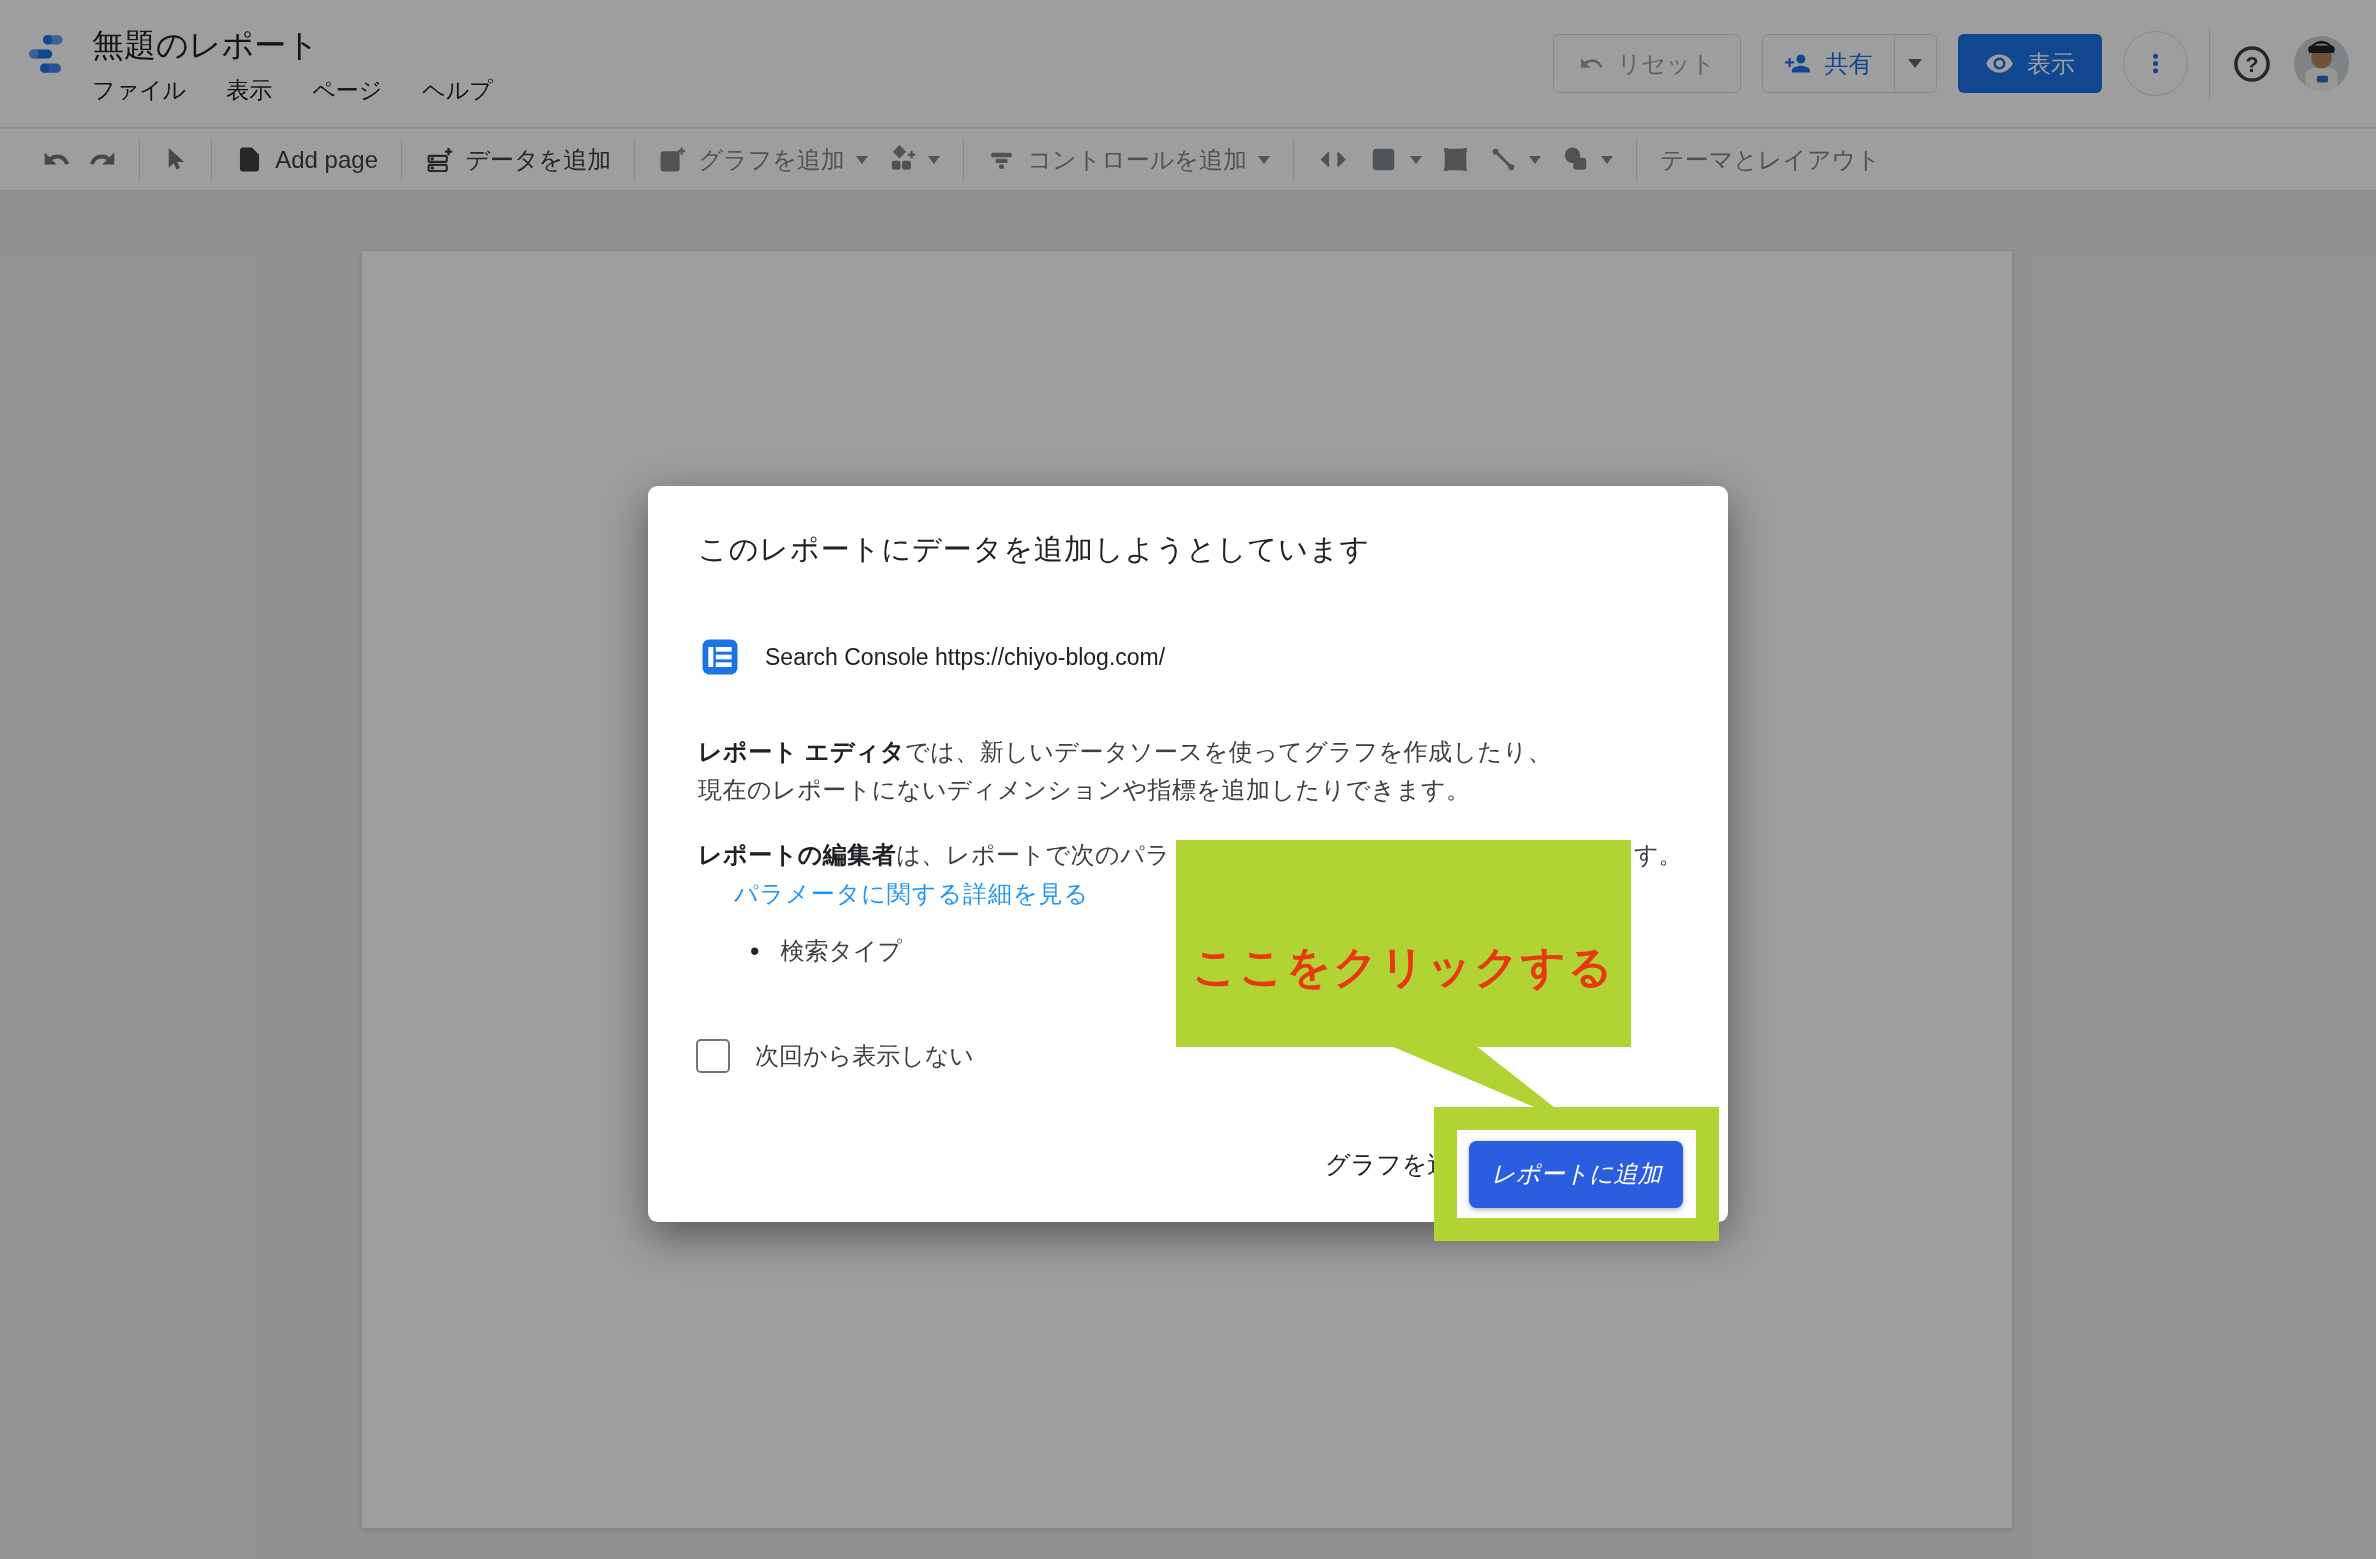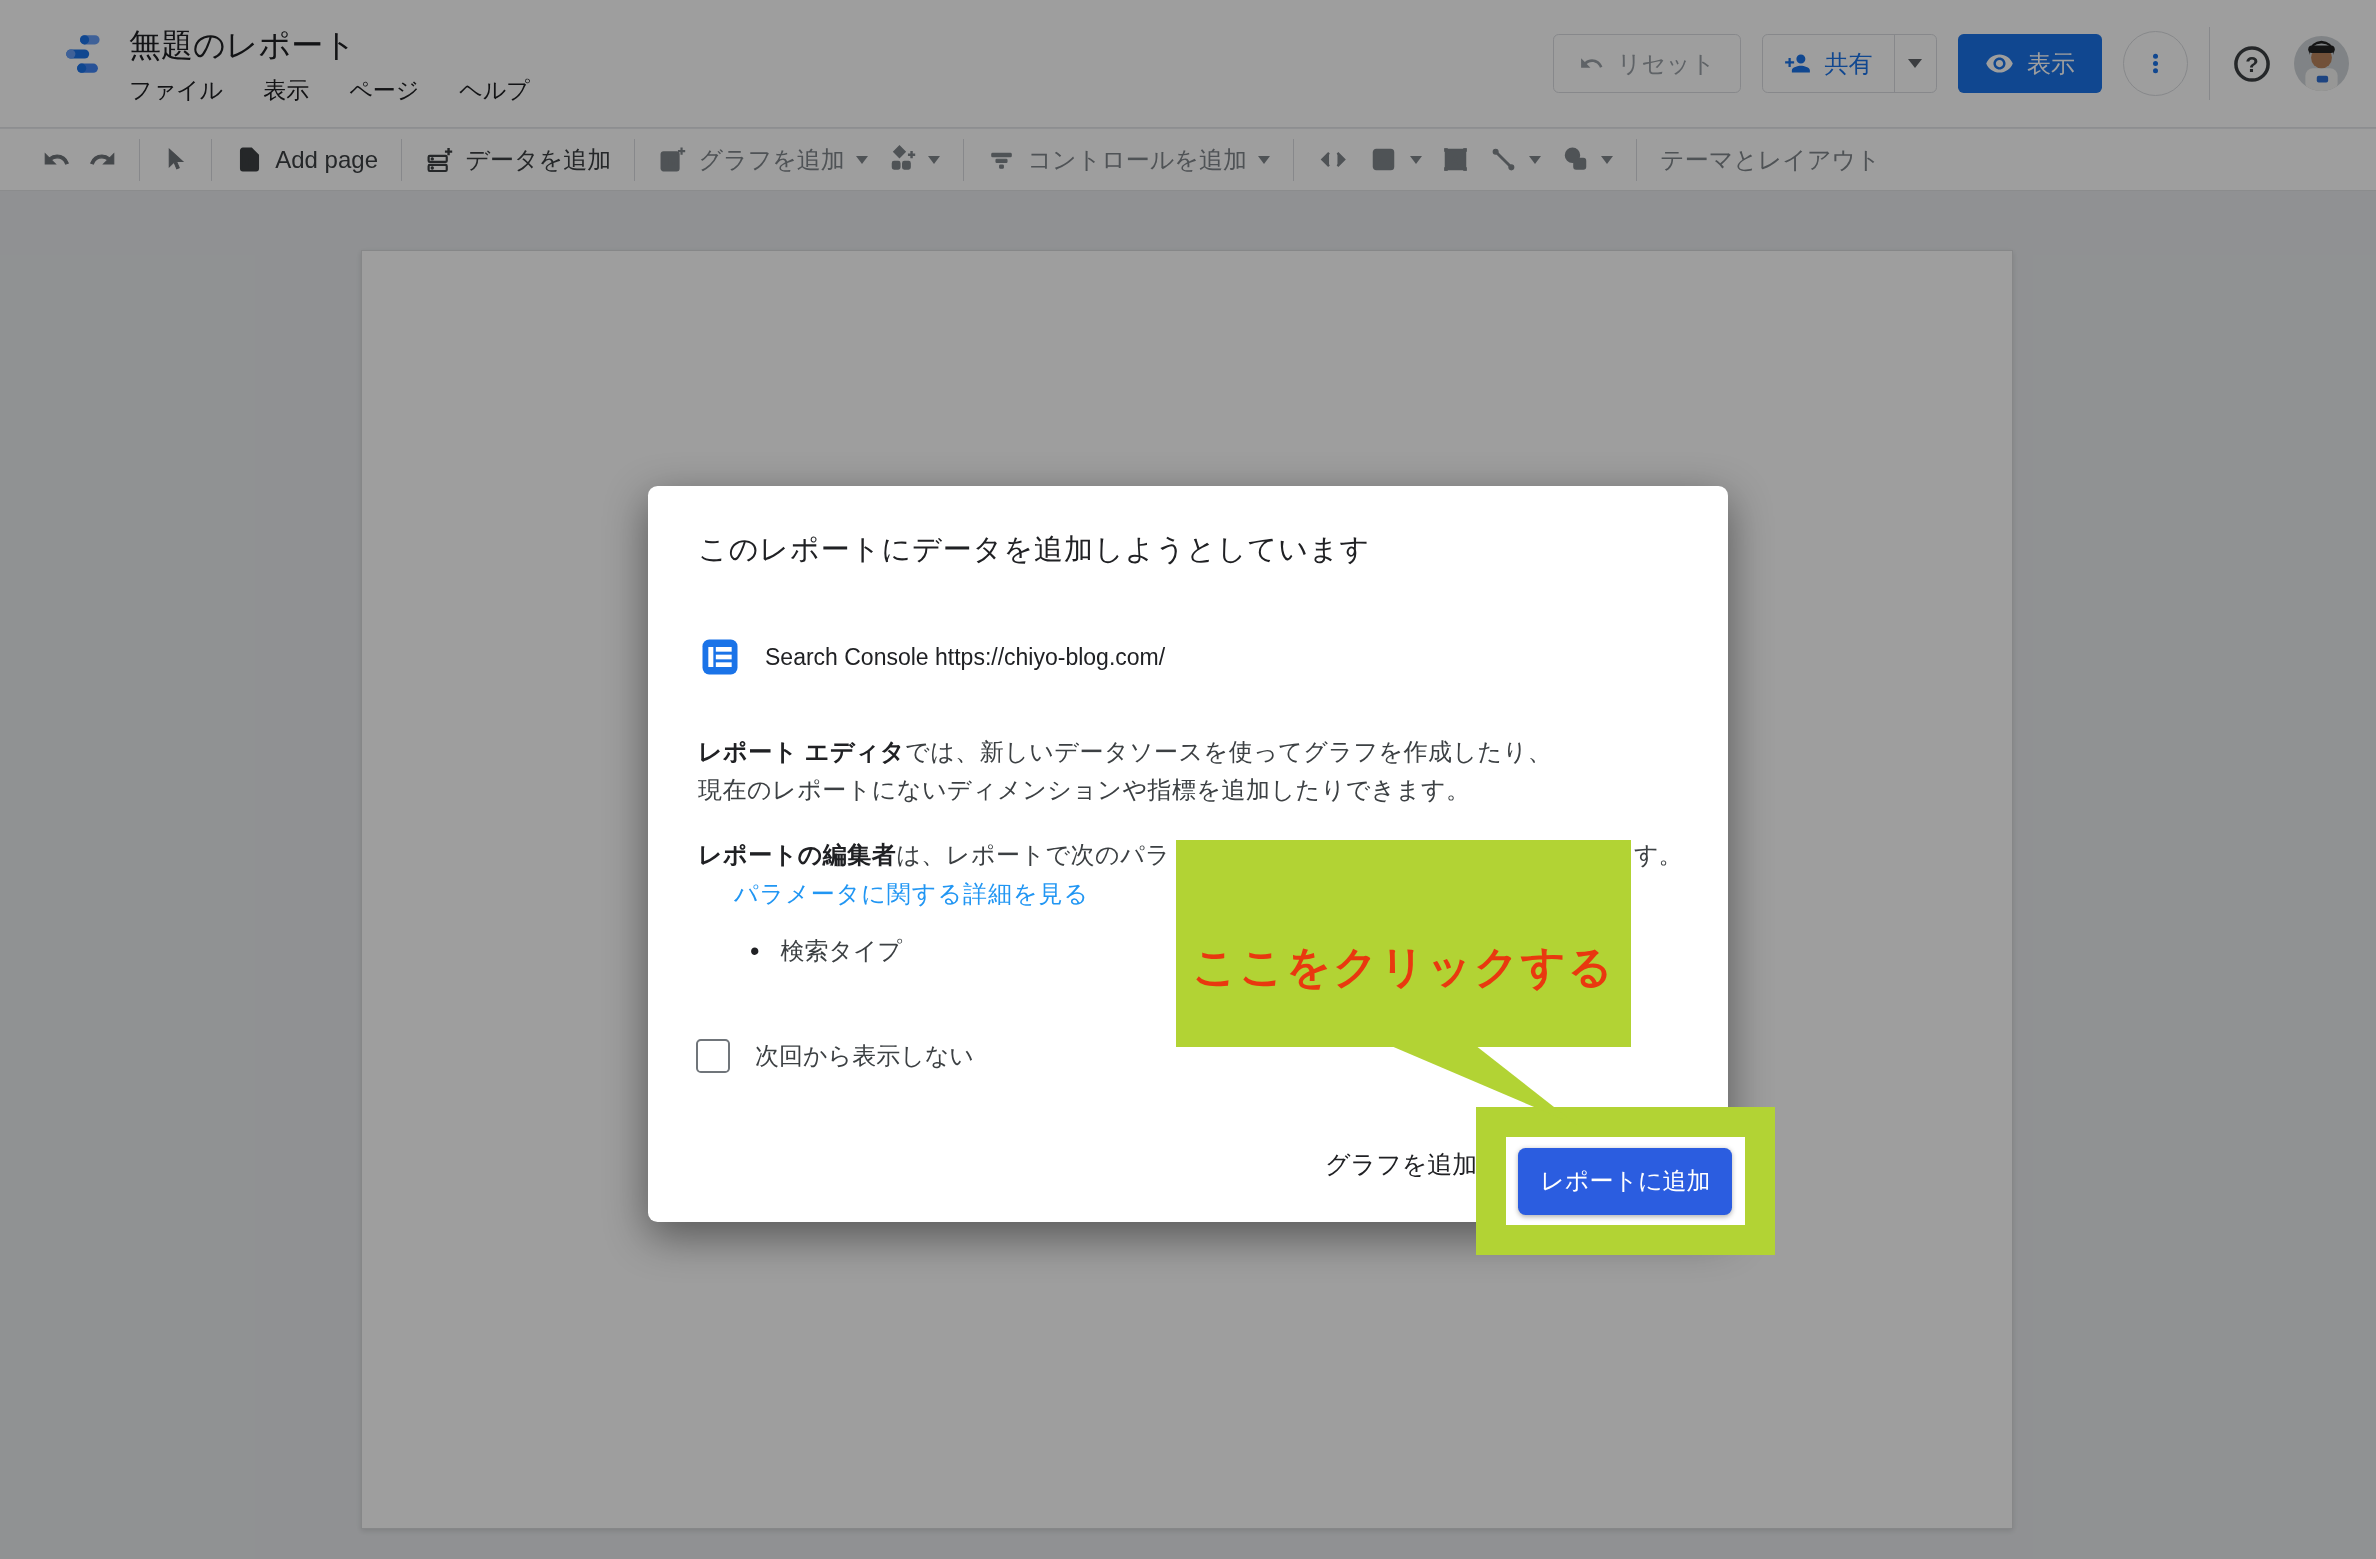--- a/index.html
+++ b/index.html
@@ -7,21 +7,21 @@
     --annotation-green:#b2d334; --annotation-red:#e9380f; --scrim:rgba(0,0,0,0.38);
     --border:#dadce0; --text-dark:#202124; --text-body:#3c4043; --text-muted:#80868b; --text-disabled:#9aa0a6;
   }
   *{box-sizing:border-box; margin:0; padding:0;}
   html,body{width:2376px; height:1559px;}
   body{font-family:"Liberation Sans","DejaVu Sans",sans-serif; background:#fff;}
   .app{position:relative; width:2376px; height:1559px; overflow:hidden; background:#e9ebee;}
 
   
   .app-header{position:absolute; left:0; top:0; width:100%; height:128px; background:#fff;
-    display:flex; align-items:center; justify-content:space-between; border-bottom:1px solid #e4e6e8;padding-left:37px;}
+    display:flex; align-items:center; justify-content:space-between; border-bottom:1px solid #e4e6e8;}
   .hdr-left{display:flex; align-items:flex-start; padding-left:23px; gap:19px;}
   .logo{width:50px; height:50px; margin-top:7.6px;}
   .title-block{display:flex; flex-direction:column;}
   .report-title{font-size:32px; color:var(--text-dark); line-height:48px;}
   .menubar{display:flex; gap:40px; margin-top:5.7px;}
   .menubar button{background:none; border:none; font:inherit; font-size:23px; color:var(--text-dark); cursor:pointer;}
   .hdr-right{display:flex; align-items:center; gap:21px; padding-right:27px;margin-left:44px;}
   button.hbtn{display:flex; align-items:center; gap:13.4px; height:59px; border-radius:5.7px; border:1px solid var(--border);
     background:#fff; font:inherit; font-size:24px; padding:0 25px; cursor:pointer;}
   .hbtn.disabled{color:var(--text-disabled);}
@@ -74,21 +74,21 @@
   .cutoff{position:absolute; left:986px; top:350px; font-size:24px; color:var(--text-body); line-height:38px;}
   .dlg-link{position:absolute; left:50px; top:392px; font-size:24px; color:var(--link-blue); text-decoration:none; letter-spacing:1px;margin-left:36px;}
   .bullet-row{position:absolute; left:102px; top:449px; display:flex; align-items:center; gap:21px;
     font-size:24px; color:var(--text-body);}
   .bullet-glyph{font-size:27px; color:var(--text-dark);}
   .check-row{position:absolute; left:48px; top:553px; display:flex; align-items:center; gap:25px;}
   .checkbox{width:34px; height:34px; border:2.9px solid #70757a; border-radius:4.8px; background:#fff; cursor:pointer;}
   .check-label{font-size:24px; color:var(--text-body);}
   .cancel-btn{position:absolute; left:660px; top:648px; height:61px; padding:0 17px; background:none; border:none;
     font:inherit; font-size:25px; color:var(--text-dark); cursor:pointer;}
-  .cta-highlight{position:absolute; left:828px; top:621px; background:var(--annotation-green); padding:30px; z-index:30;}
+  .cta-highlight{position:absolute; left:786px; top:621px; background:var(--annotation-green); padding:23px; z-index:30;font-style:italic;}
   .cta-inner{background:#fff; padding:10.5px 12.4px;}
   .cta-btn{width:214px; height:67px; background:var(--button-blue); color:#fff; border:none; border-radius:7.6px;
     font:inherit; font-size:24px; cursor:pointer; box-shadow:0 1.9px 4.8px rgba(0,0,0,0.3);}
 
   
   .callout-box{position:absolute; left:528px; top:354px; width:455px; height:207px; background:var(--annotation-green);
     display:flex; align-items:center; justify-content:center; z-index:40;}
   .callout-box span{font-size:44px; font-weight:700; color:var(--annotation-red); letter-spacing:1.9px;margin-top:48px;}
   .callout-tail{position:absolute; left:736px; top:559px; z-index:39;}
 

